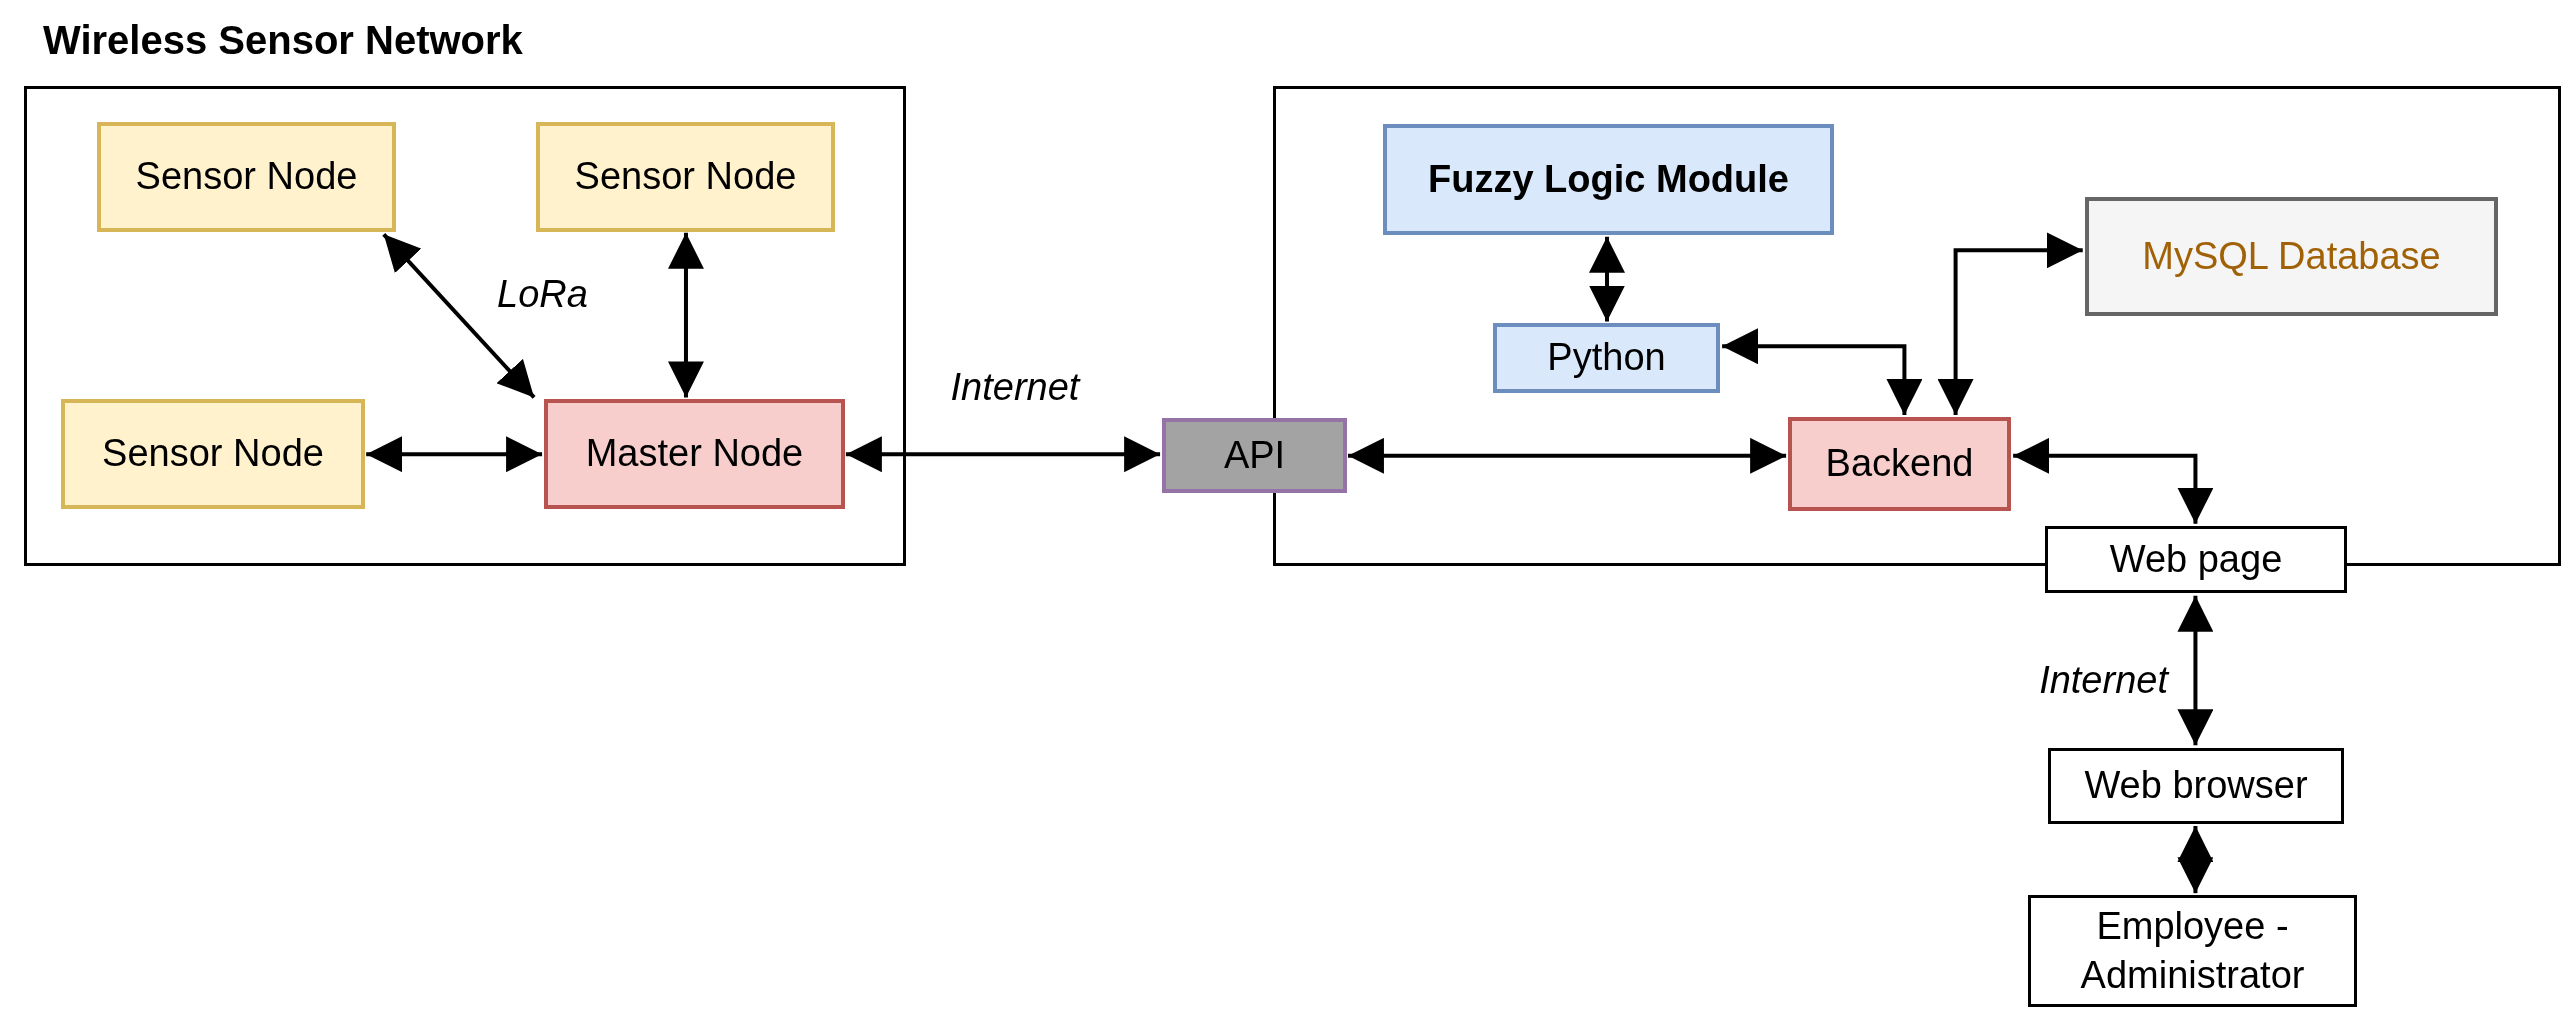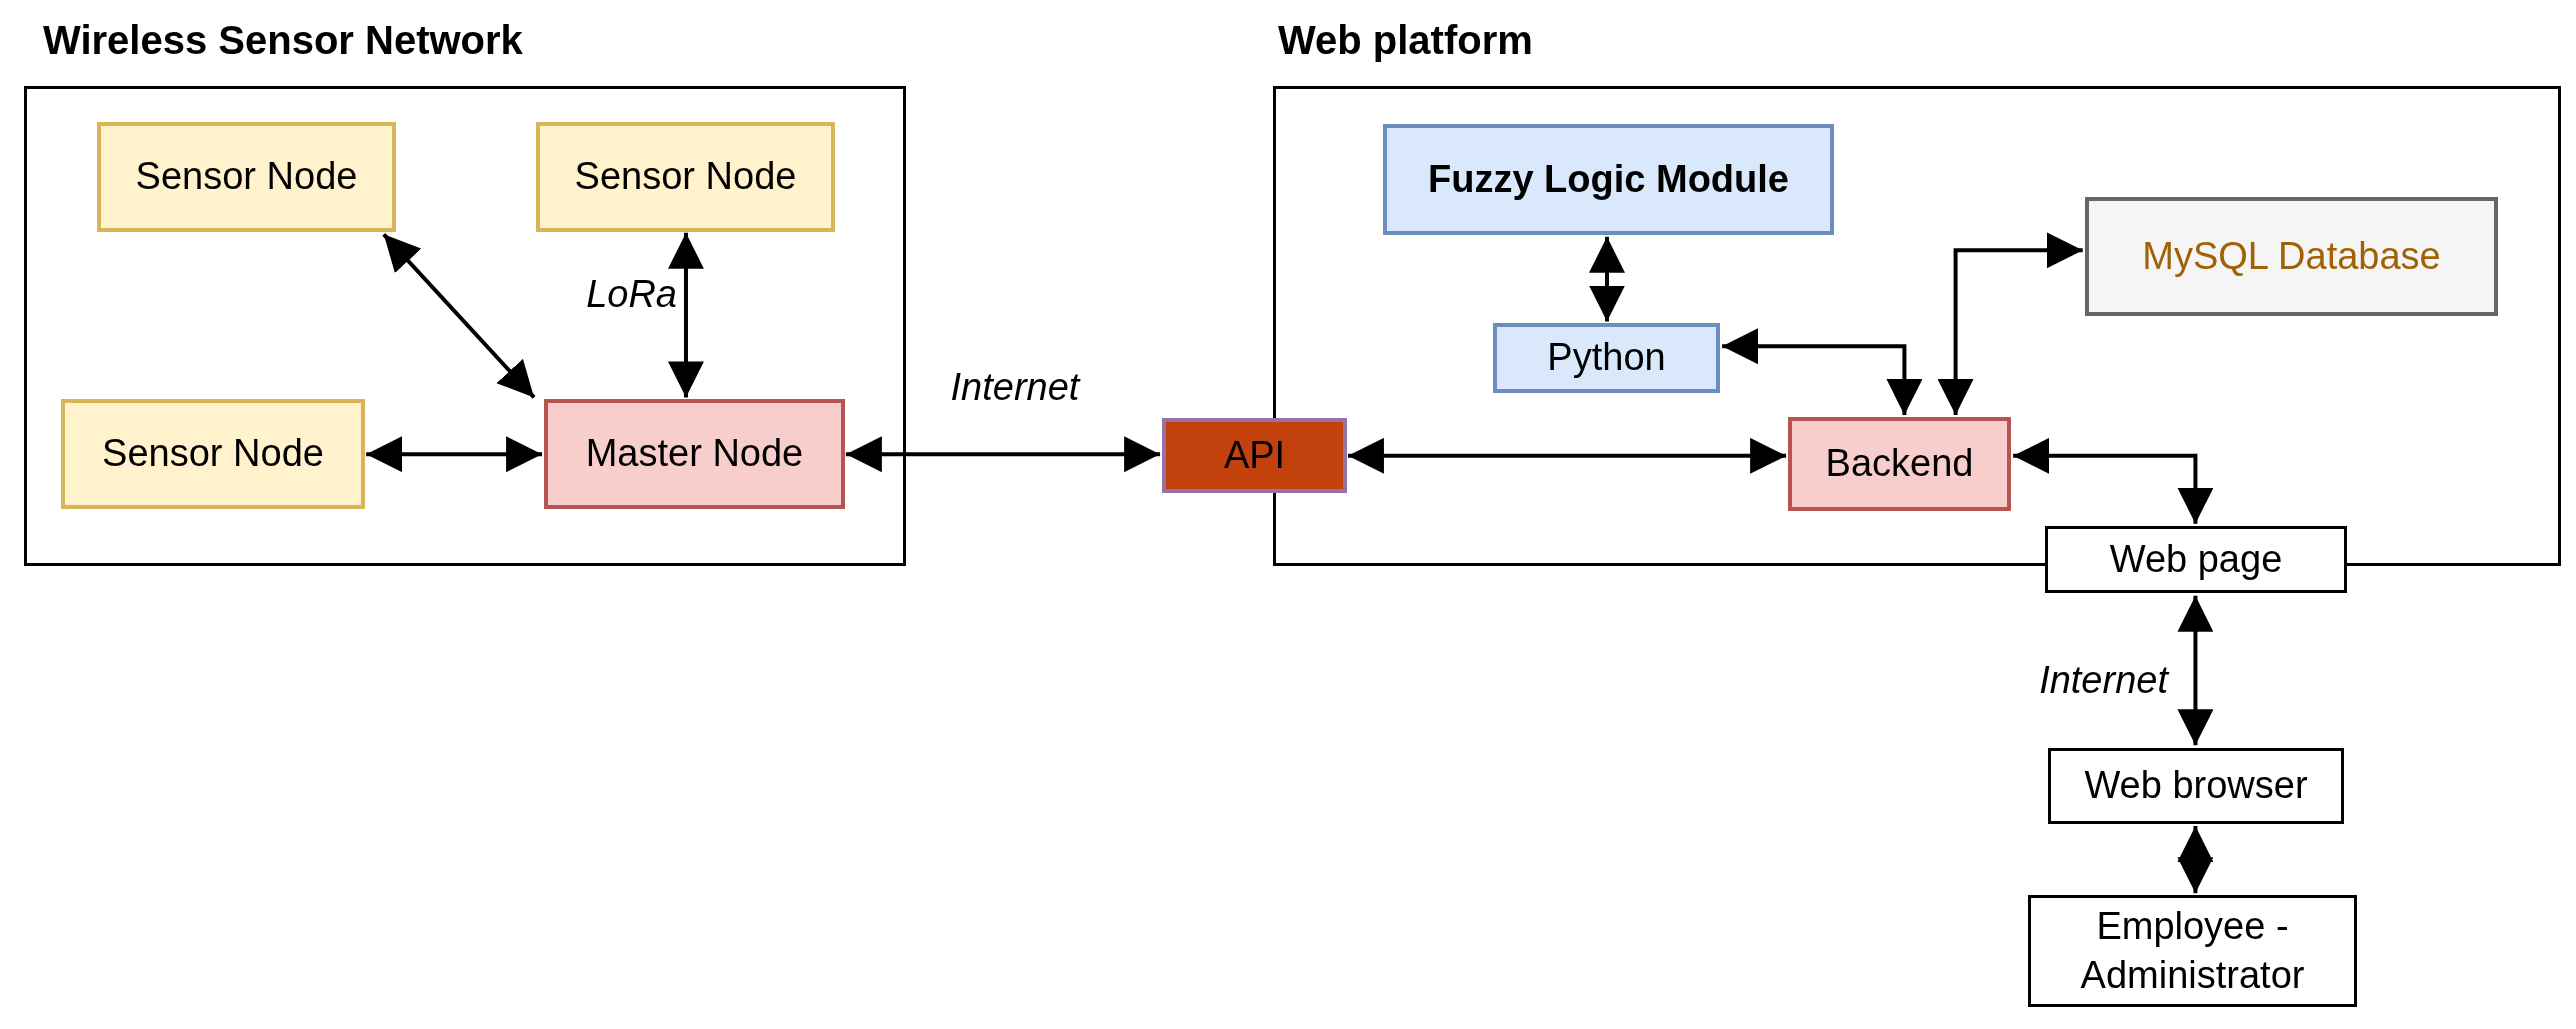--- a/index.html
+++ b/index.html
@@ -55,41 +55,41 @@
 
   
   .edge-label {
     position: absolute;
     font-size: 38px;
     font-style: italic;
     color: #000000;
     white-space: nowrap;
     z-index: 6;
   }
-  #label-lora          { left: 517px;  top: 273px; width: 160px; text-align: right; }
+  #label-lora          { left: 497px;  top: 273px; width: 160px; text-align: left; }
   #label-internet-wan  { left: 895px; top: 366px; width: 240px; text-align: center; }
   #label-internet-web  { left: 1928px; top: 659px; width: 240px; text-align: right; }
 
   
   .node {
     position: absolute;
     display: flex;
     align-items: center;
     justify-content: center;
     text-align: center;
     box-sizing: border-box;
     font-size: 38px;
     color: #000000;
     line-height: 1.3;
     z-index: 10;
   }
   .node.yellow { background: #FFF2CC; border: 4px solid #D6B656; }
   .node.red    { background: #F8CECC; border: 4px solid #B85450; }
   .node.blue   { background: #DAE8FC; border: 4px solid #6C8EBF; }
-  .node.purple { background: #c2410c; border: 4px solid #9673A6; }
+  .node.purple { background: #a3a3a3; border: 4px solid #9673A6; }
   .node.gray   { background: #F5F5F5; border: 4px solid #666666; color: #a16207; }
   .node.white  { background: #FFFFFF; border: 3.2px solid #000000; }
   .node.bold   { font-weight: bold; }
 
   #node-sensor1    { left: 97px;  top: 122px;  width: 299px; height: 110px; }
   #node-sensor2    { left: 536px;  top: 122px;  width: 299px; height: 110px; }
   #node-sensor3    { left: 61px;   top: 399px;  width: 304px; height: 110px; }
   #node-master     { left: 544px;  top: 399px;  width: 301px; height: 110px; }
   #node-api        { left: 1162px; top: 418px;  width: 185px; height: 75px;  }
   #node-fuzzy      { left: 1383px; top: 124px;  width: 451px; height: 111px; }
@@ -102,21 +102,20 @@
 </style>
 </head>
 <body>
 
 <div id="canvas">
 
   <div class="frame" id="frame-wsn"></div>
   <div class="frame" id="frame-platform"></div>
 
   <div class="section-title" id="title-wsn">Wireless Sensor Network</div>
-  <div class="section-title" id="title-platform">Web platform</div>
 
   <svg id="connectors" xmlns="http://www.w3.org/2000/svg" viewBox="0 0 3222 1288" width="2576" height="1030">
     <defs>
       <marker id="arrow" viewBox="0 0 10 10" refX="10" refY="5" markerWidth="9" markerHeight="9" orient="auto-start-reverse">
         <path d="M 0 0 L 10 5 L 0 10 z" fill="#000000"></path>
       </marker>
     </defs>
 
     <line x1="480" y1="293" x2="668" y2="497" marker-start="url(#arrow)" marker-end="url(#arrow)"></line>
 

